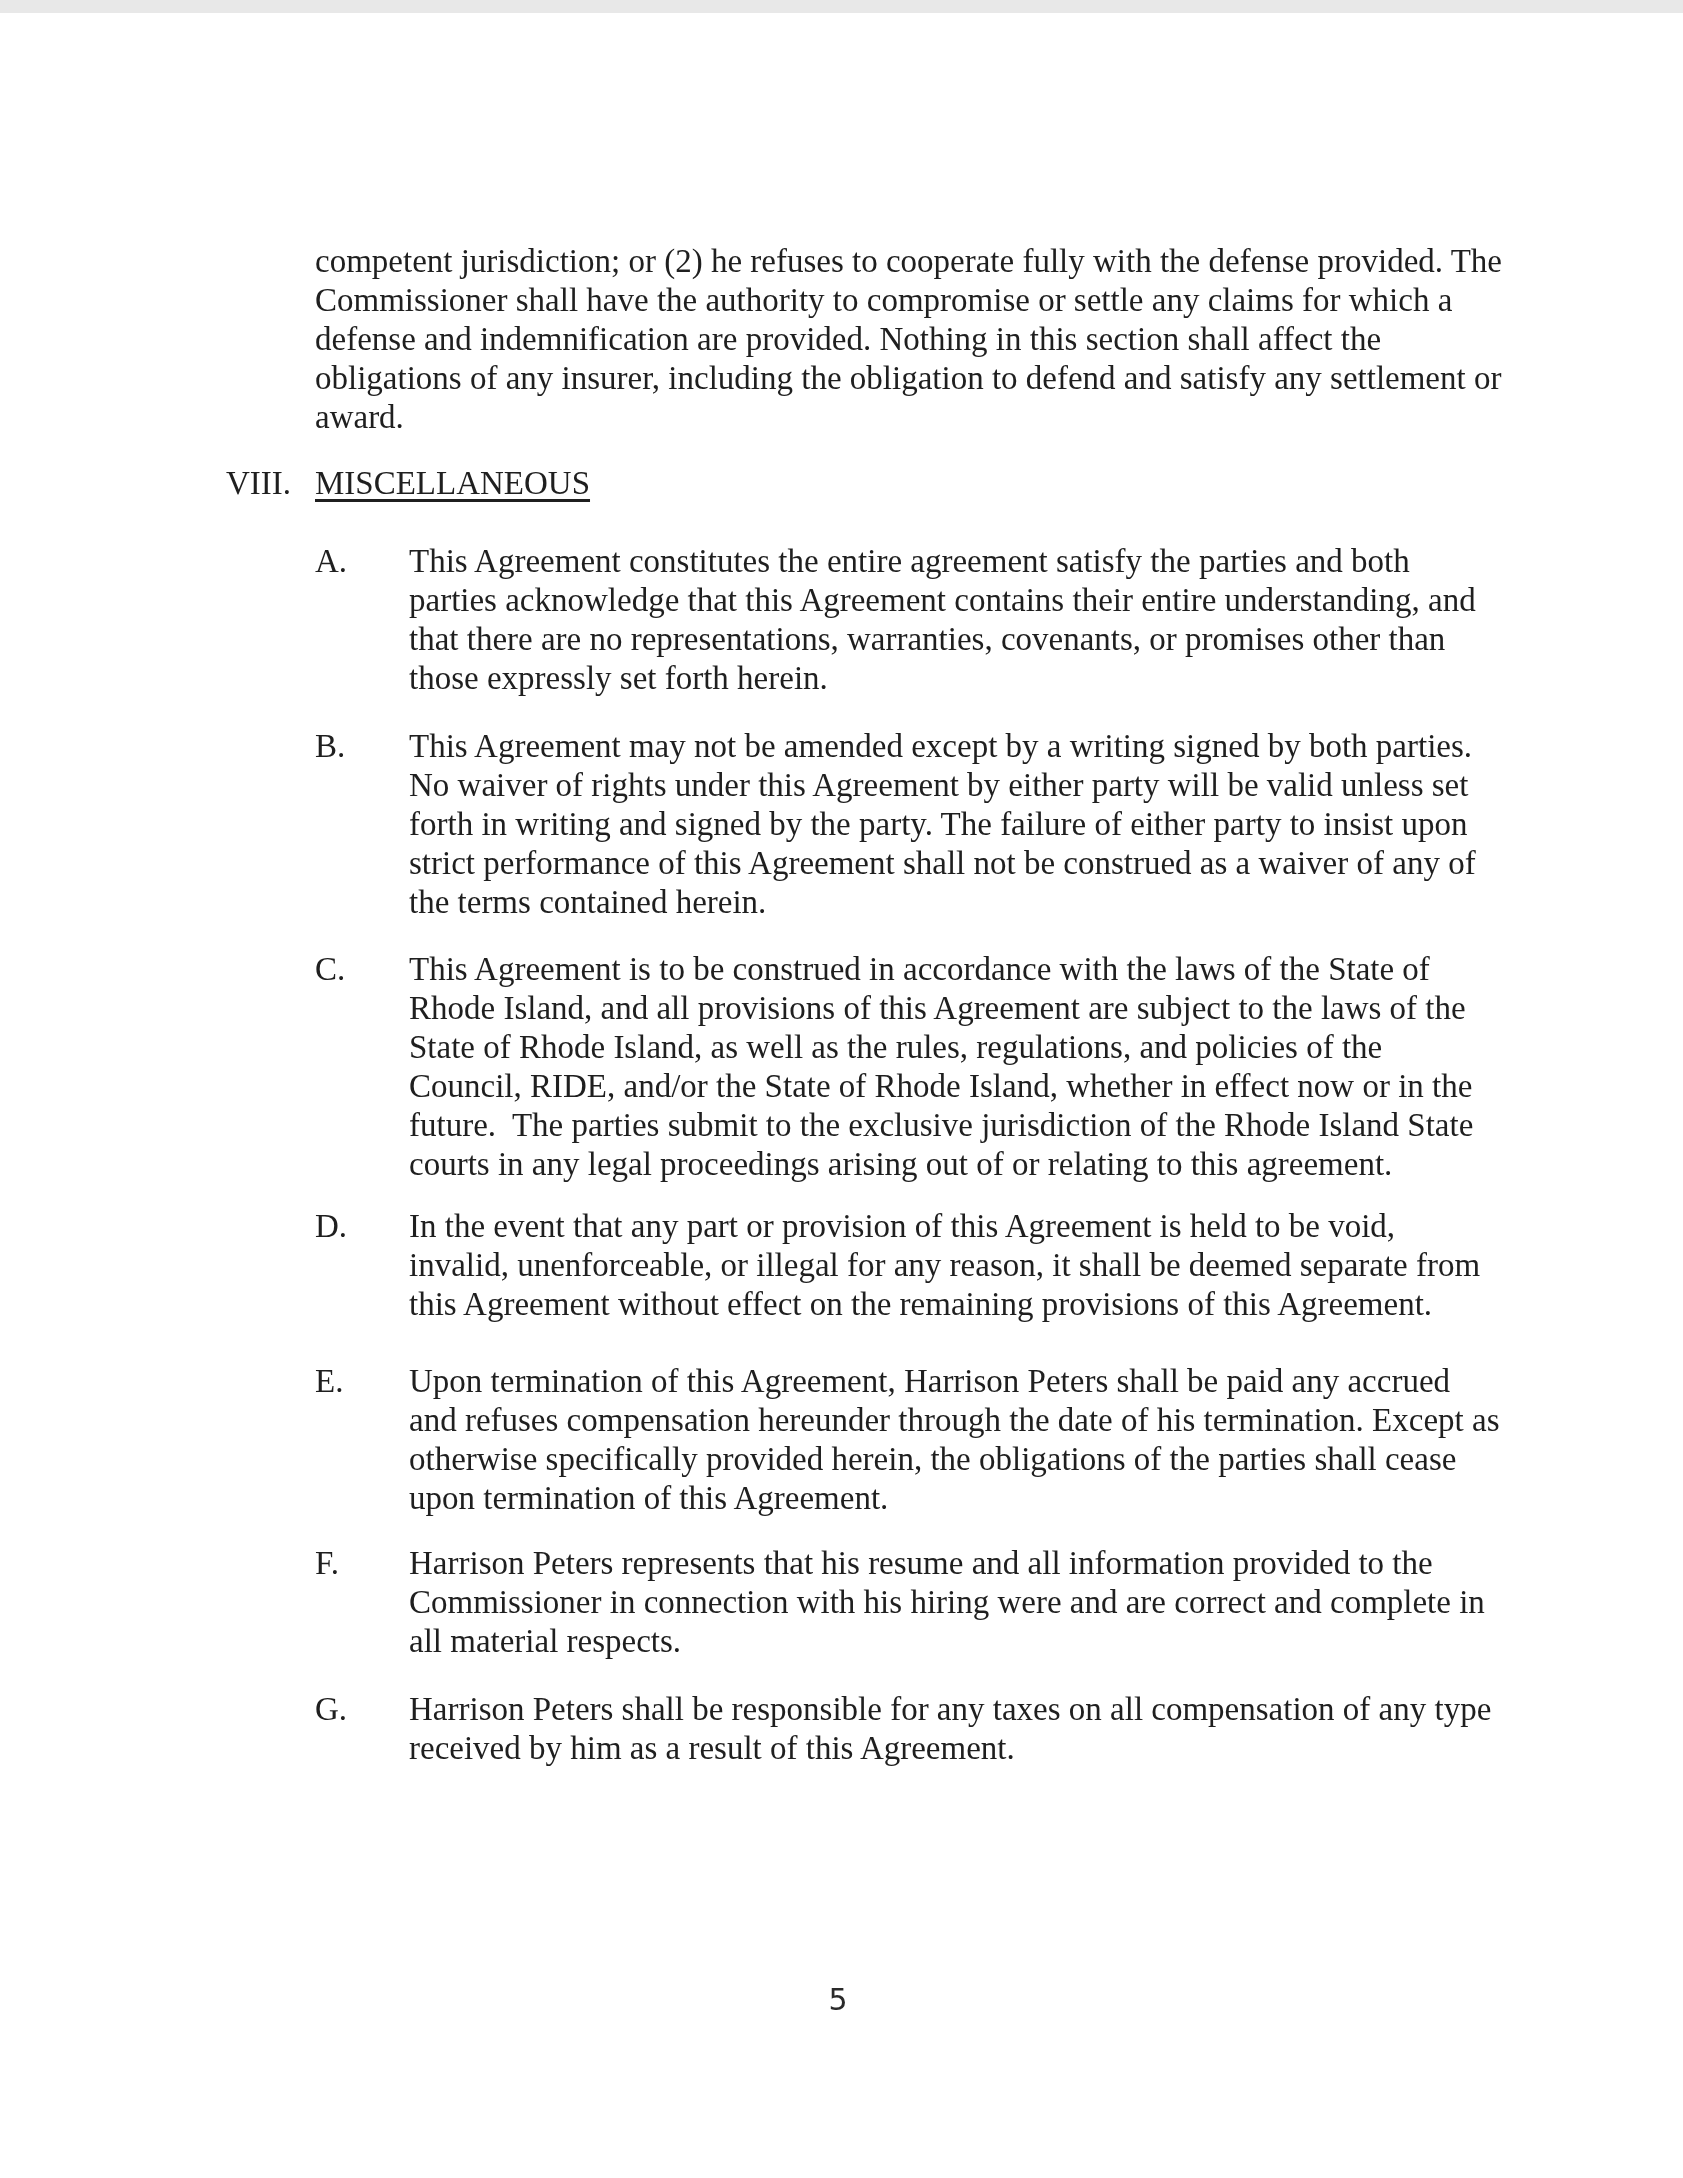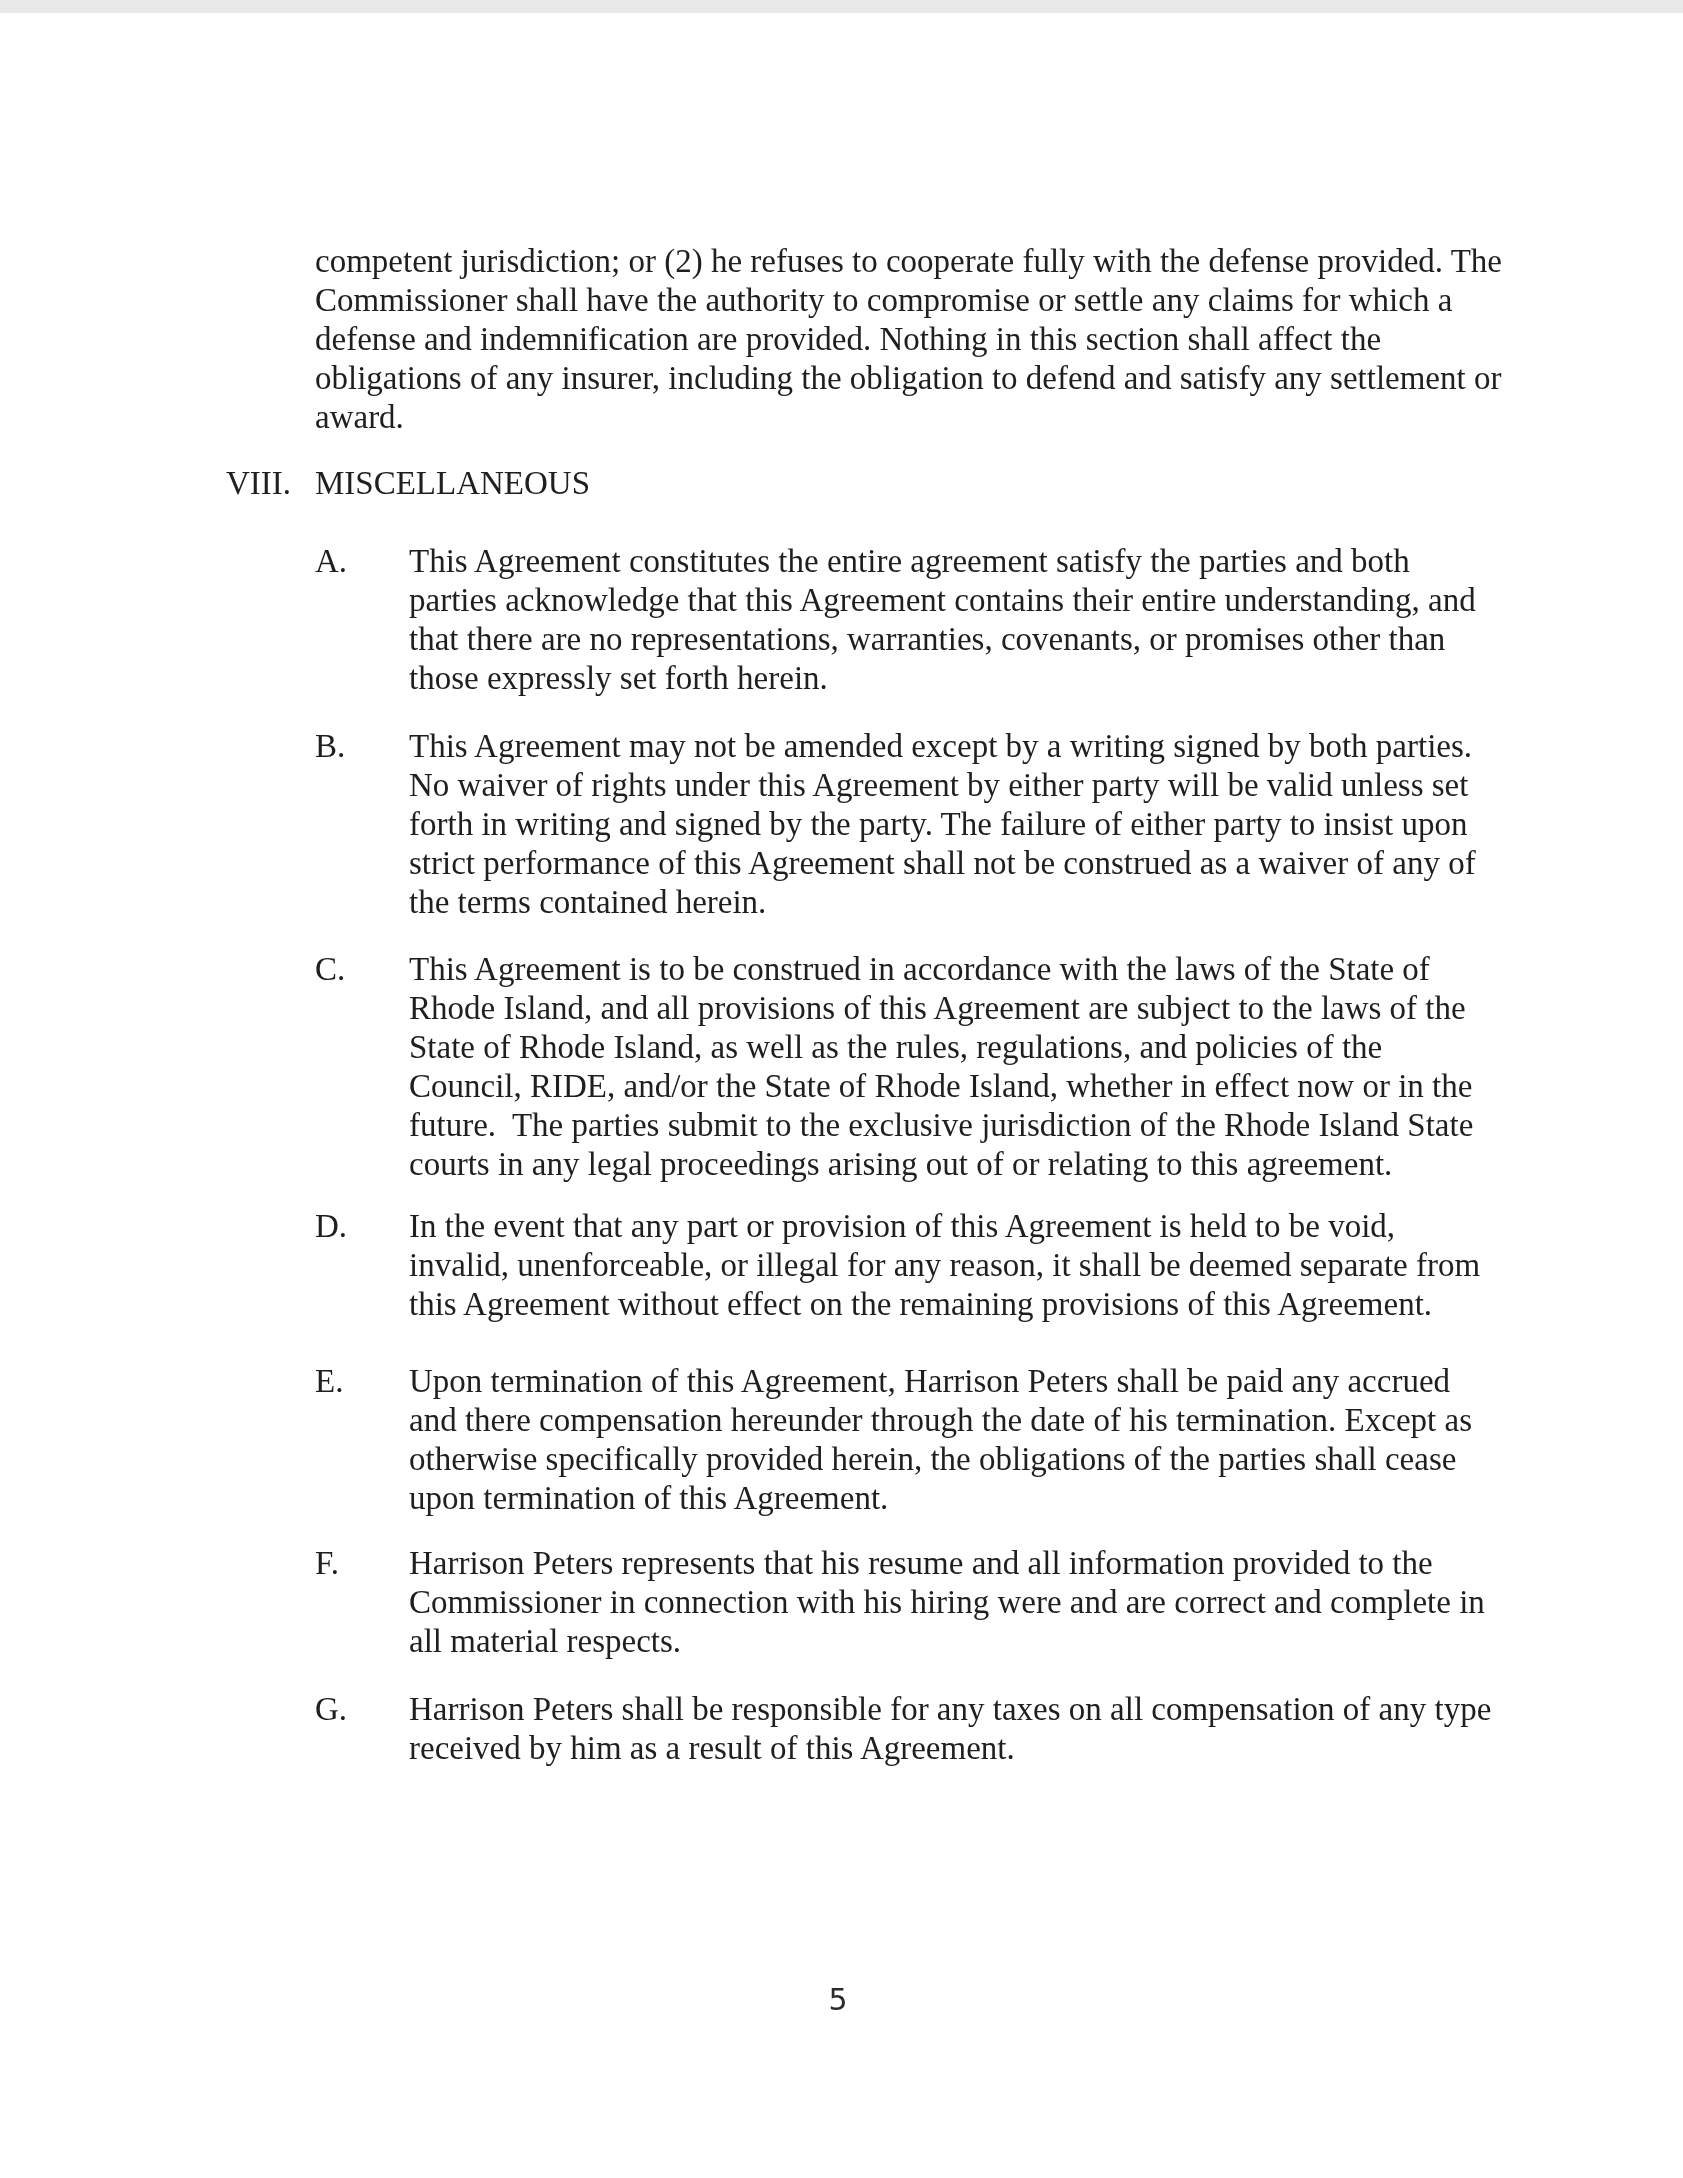--- a/index.html
+++ b/index.html
@@ -30,20 +30,21 @@
     position: absolute;
     left: 226px;
     top: 451px;
     white-space: nowrap;
   }
   .section-numeral {
     display: inline-block;
     width: 89px;
   }
   .section-title {
+    text-decoration: underline;
     text-underline-offset: 5px;
     text-align: center;
   }
   .list-item {
     position: absolute;
     left: 315px;
     width: 1238px;
   }
   .item-label {
     position: absolute;
@@ -118,21 +119,21 @@
   <div class="list-item item-d">
     <span class="item-label">D.</span>
     <div class="item-text">In the event that any part or provision of this Agreement is held to be void,
 invalid, unenforceable, or illegal for any reason, it shall be deemed separate from
 this Agreement without effect on the remaining provisions of this Agreement.</div>
   </div>
 
   <div class="list-item item-e">
     <span class="item-label">E.</span>
     <div class="item-text">Upon termination of this Agreement, Harrison Peters shall be paid any accrued
-and there compensation hereunder through the date of his termination. Except as
+and refuses compensation hereunder through the date of his termination. Except as
 otherwise specifically provided herein, the obligations of the parties shall cease
 upon termination of this Agreement.</div>
   </div>
 
   <div class="list-item item-f">
     <span class="item-label">F.</span>
     <div class="item-text">Harrison Peters represents that his resume and all information provided to the
 Commissioner in connection with his hiring were and are correct and complete in
 all material respects.</div>
   </div>

